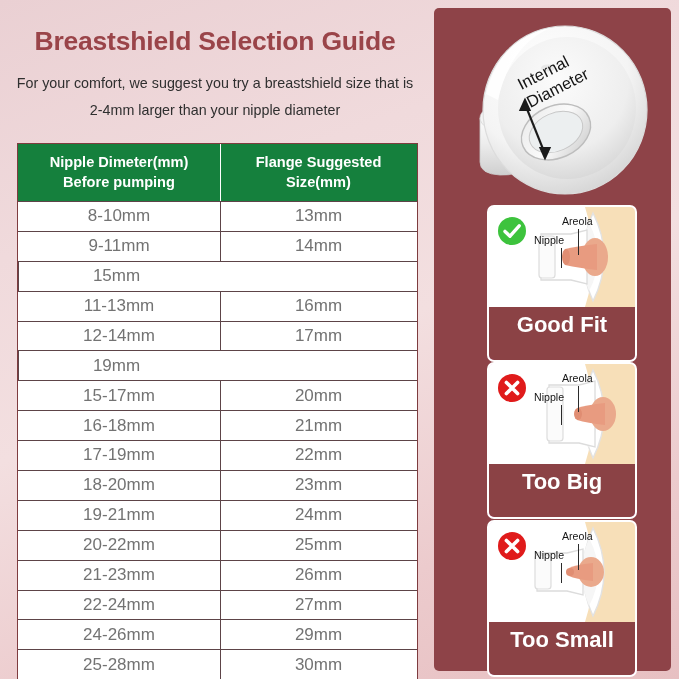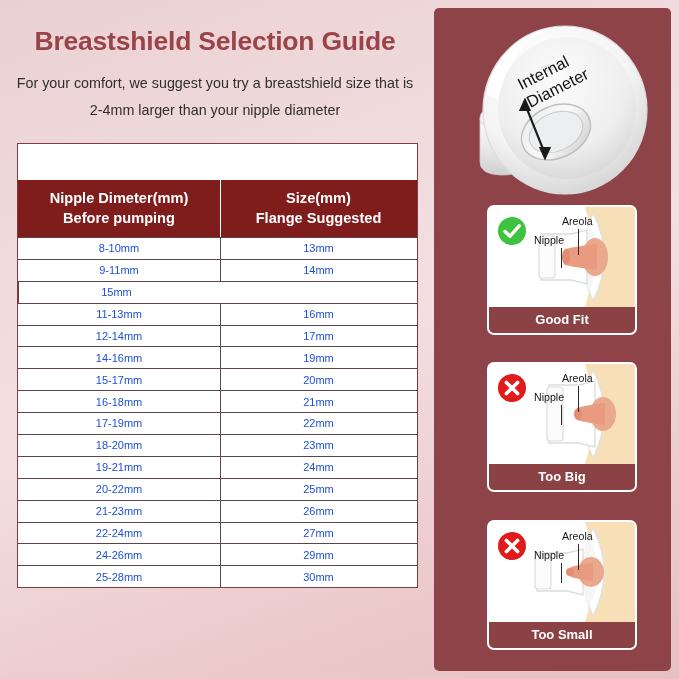--- a/index.html
+++ b/index.html
@@ -23,30 +23,30 @@
     text-align:center;font-size:14.3px;line-height:27px;
     color:#2f2f2f;
   }
 
   .table{
     position:absolute;left:17px;top:143px;width:401px;
     border:1.5px solid #7e3c3f;
     box-sizing:border-box;
     background:#fff;
   }
-  .thead{display:flex;background:#7f1d1d;margin-top:36px;}
+  .thead{display:flex;background:#15803d;}
   .thead .cell{
     color:#ffffff;font-weight:bold;font-size:14.6px;
     text-align:center;padding:8px 4px 9px;line-height:20px;
   }
   .thead .c1{width:202px;box-sizing:border-box;}
   .thead .c2{width:196px;box-sizing:border-box;border-left:1.5px solid #fff;}
   .trow{display:flex;border-top:1.4px solid #5d4448;}
   .trow .cell{
-    font-size:11px;color:#1d4ed8;text-align:center;
+    font-size:17px;color:#737373;text-align:center;
     padding:4.3px 2px 4.6px;box-sizing:border-box;
   }
   .trow .c1{width:202px;}
   .trow .c2{width:196px;border-left:1.4px solid #5d4448;}
 
   
   .right{
     position:absolute;left:434px;top:8px;width:237px;height:663px;
     background:#8e4348;border-radius:5px;
   }
@@ -63,22 +63,22 @@
 
   
   .card{
     position:absolute;left:53px;width:150px;
     border:2px solid #ffffff;border-radius:7px;
     overflow:hidden;background:#f0abfc;
     box-sizing:border-box;
   }
   .card .pic{position:relative;width:100%;height:100px;background:#ffffff;overflow:hidden;}
   .card .bar{
-    background:#8b4245;color:#fff;font-weight:bold;font-size:13px;
-    text-align:center;padding:5px 0 6px;
+    background:#8b4245;color:#fff;font-weight:bold;font-size:22px;
+    text-align:center;padding:5px 0 22px;
   }
   .badge{position:absolute;left:8px;top:9px;width:30px;height:30px;border-radius:50%;}
   .badge svg{display:block;}
 
   .lbl{position:absolute;font-size:10.6px;color:#141414;white-space:nowrap;}
   .lead{position:absolute;background:#2b2b2b;width:1.3px;}
 </style>
 </head>
 <body>
 
@@ -89,22 +89,22 @@
     <div class="title">Breastshield Selection Guide</div>
     <div class="subtitle">For your comfort, we suggest you try a breastshield size that is 2-4mm larger than your nipple diameter</div>
 
     <div class="table">
       <div class="thead">
         <div class="cell c1">
           <div>Nipple Dimeter(mm)</div>
           <div>Before pumping</div>
         </div>
         <div class="cell c2">
+          <div>Flange Suggested</div>
           <div>Size(mm)</div>
-          <div>Flange Suggested</div>
         </div>
       </div>
       <div id="rows-host">
           <div class="trow">
             <div class="cell c1">8-10mm</div>
             <div class="cell c2">13mm</div>
           </div>
           <div class="trow">
             <div class="cell c1">9-11mm</div>
             <div class="cell c2">14mm</div>
@@ -114,21 +114,20 @@
           </div>
           <div class="trow">
             <div class="cell c1">11-13mm</div>
             <div class="cell c2">16mm</div>
           </div>
           <div class="trow">
             <div class="cell c1">12-14mm</div>
             <div class="cell c2">17mm</div>
           </div>
           <div class="trow">
-            <div class="cell c1">14-16mm</div>
             <div class="cell c2">19mm</div>
           </div>
           <div class="trow">
             <div class="cell c1">15-17mm</div>
             <div class="cell c2">20mm</div>
           </div>
           <div class="trow">
             <div class="cell c1">16-18mm</div>
             <div class="cell c2">21mm</div>
           </div>

